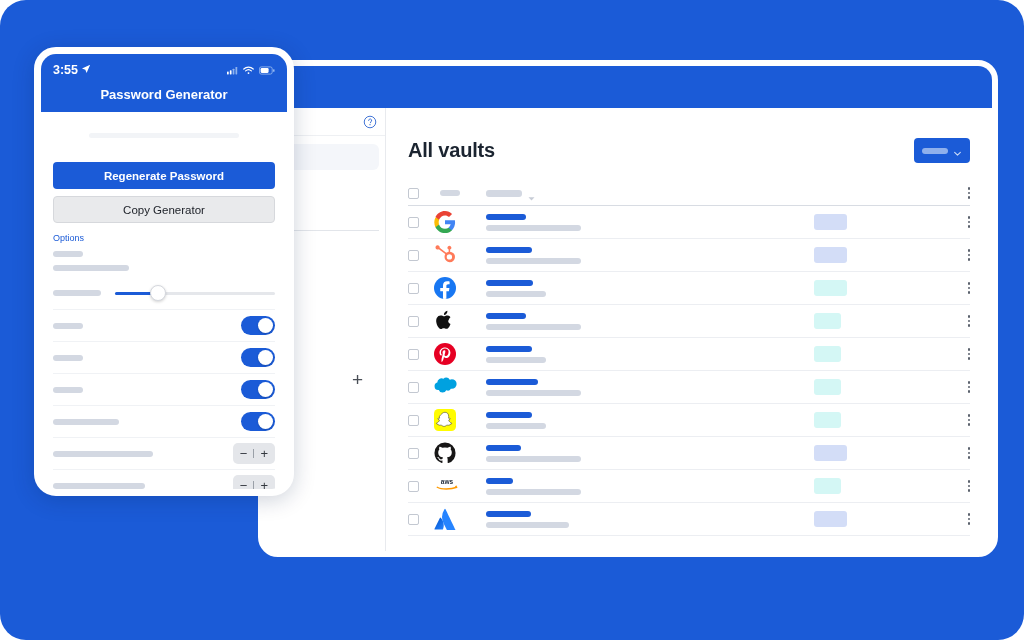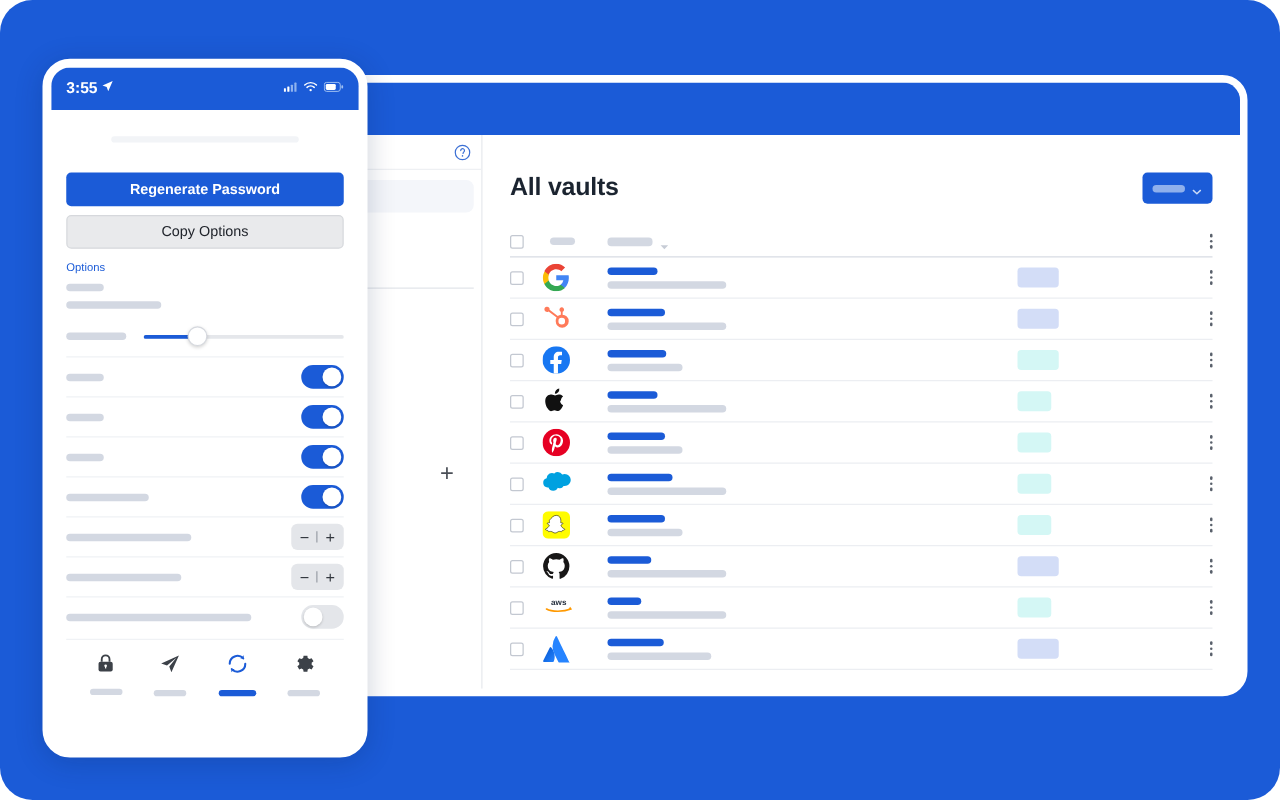--- a/index.html
+++ b/index.html
@@ -87,21 +87,21 @@
   .hdr-sk { height: 6px; width: 20px; background: #d3d8e2; border-radius: 3px; margin-left: 6px; }
   .hdr-sk2 { height: 7px; width: 36px; background: #d3d8e2; border-radius: 3px; }
   .hdr-sk3 { height: 7px; width: 40px; background: #d3d8e2; border-radius: 3px; }
   .hdr-caret { width: 9px; height: 9px; margin-left: 5px; }
   .badge { height: 16px; border-radius: 3px; display: block; }
   .kebab { display: flex; flex-direction: column; gap: 2px; align-items: center; cursor: pointer; }
   .kebab i { width: 2.5px; height: 2.5px; border-radius: 50%; background: #5a616c; display: block; }
 
   
   .phone {
-    position: absolute; left: 34px; top: 47px; width: 260px; height: 559px;
+    position: absolute; left: 34px; top: 47px; width: 260px; height: 449px;
     background: #ffffff; border-radius: 22px;
     border: 7px solid #ffffff;
     box-shadow: 0 4px 22px rgba(10,30,70,0.20);
     overflow: hidden;
   }
   .ph-header { background: #1b5bd7; padding: 7px 12px 10px 12px; }
   .ph-status { display: flex; align-items: center; justify-content: space-between; height: 17px; }
   .ph-time { color: #fff; font-size: 12.5px; font-weight: bold; display: flex; align-items: center; gap: 3px; }
   .ph-status-icons { display: flex; align-items: center; gap: 5px; }
   .ph-title { color: #ffffff; text-align: center; font-size: 13px; font-weight: bold; margin-top: 9px; }
@@ -521,28 +521,29 @@
           </span>
           <span>
             <svg viewBox="0 0 20 10" width="16" height="9">
                 <rect x="0.5" y="0.5" width="16" height="9" rx="2.4" fill="none" stroke="#9fc0f2" stroke-width="1"></rect>
                 <rect x="2" y="2" width="10" height="6" rx="1.4" fill="#ffffff"></rect>
                 <rect x="17.6" y="3.3" width="1.8" height="3.4" rx="0.8" fill="#9fc0f2"></rect>
               </svg>
           </span>
         </div>
       </div>
+      <div class="ph-title">Password Generator</div>
     </div>
 
     <div class="ph-body">
       <div class="pw-area">
         <span class="pw-sk"></span>
       </div>
       <button class="btn-primary">Regenerate Password</button>
-      <button class="btn-secondary">Copy Options</button>
+      <button class="btn-secondary">Copy Generator</button>
       <div class="options-label">Options</div>
 
       <div class="opt-block">
         <span class="sk" style="height:6px;width:30px;"></span>
         <span class="sk" style="height:6px;width:76px;margin-top:8px;"></span>
       </div>
 
       <div id="opt-rows">
           <div class="opt-row no-line">
             <span class="sk" style="height:6px;width:48px;flex:0 0 auto"></span>

